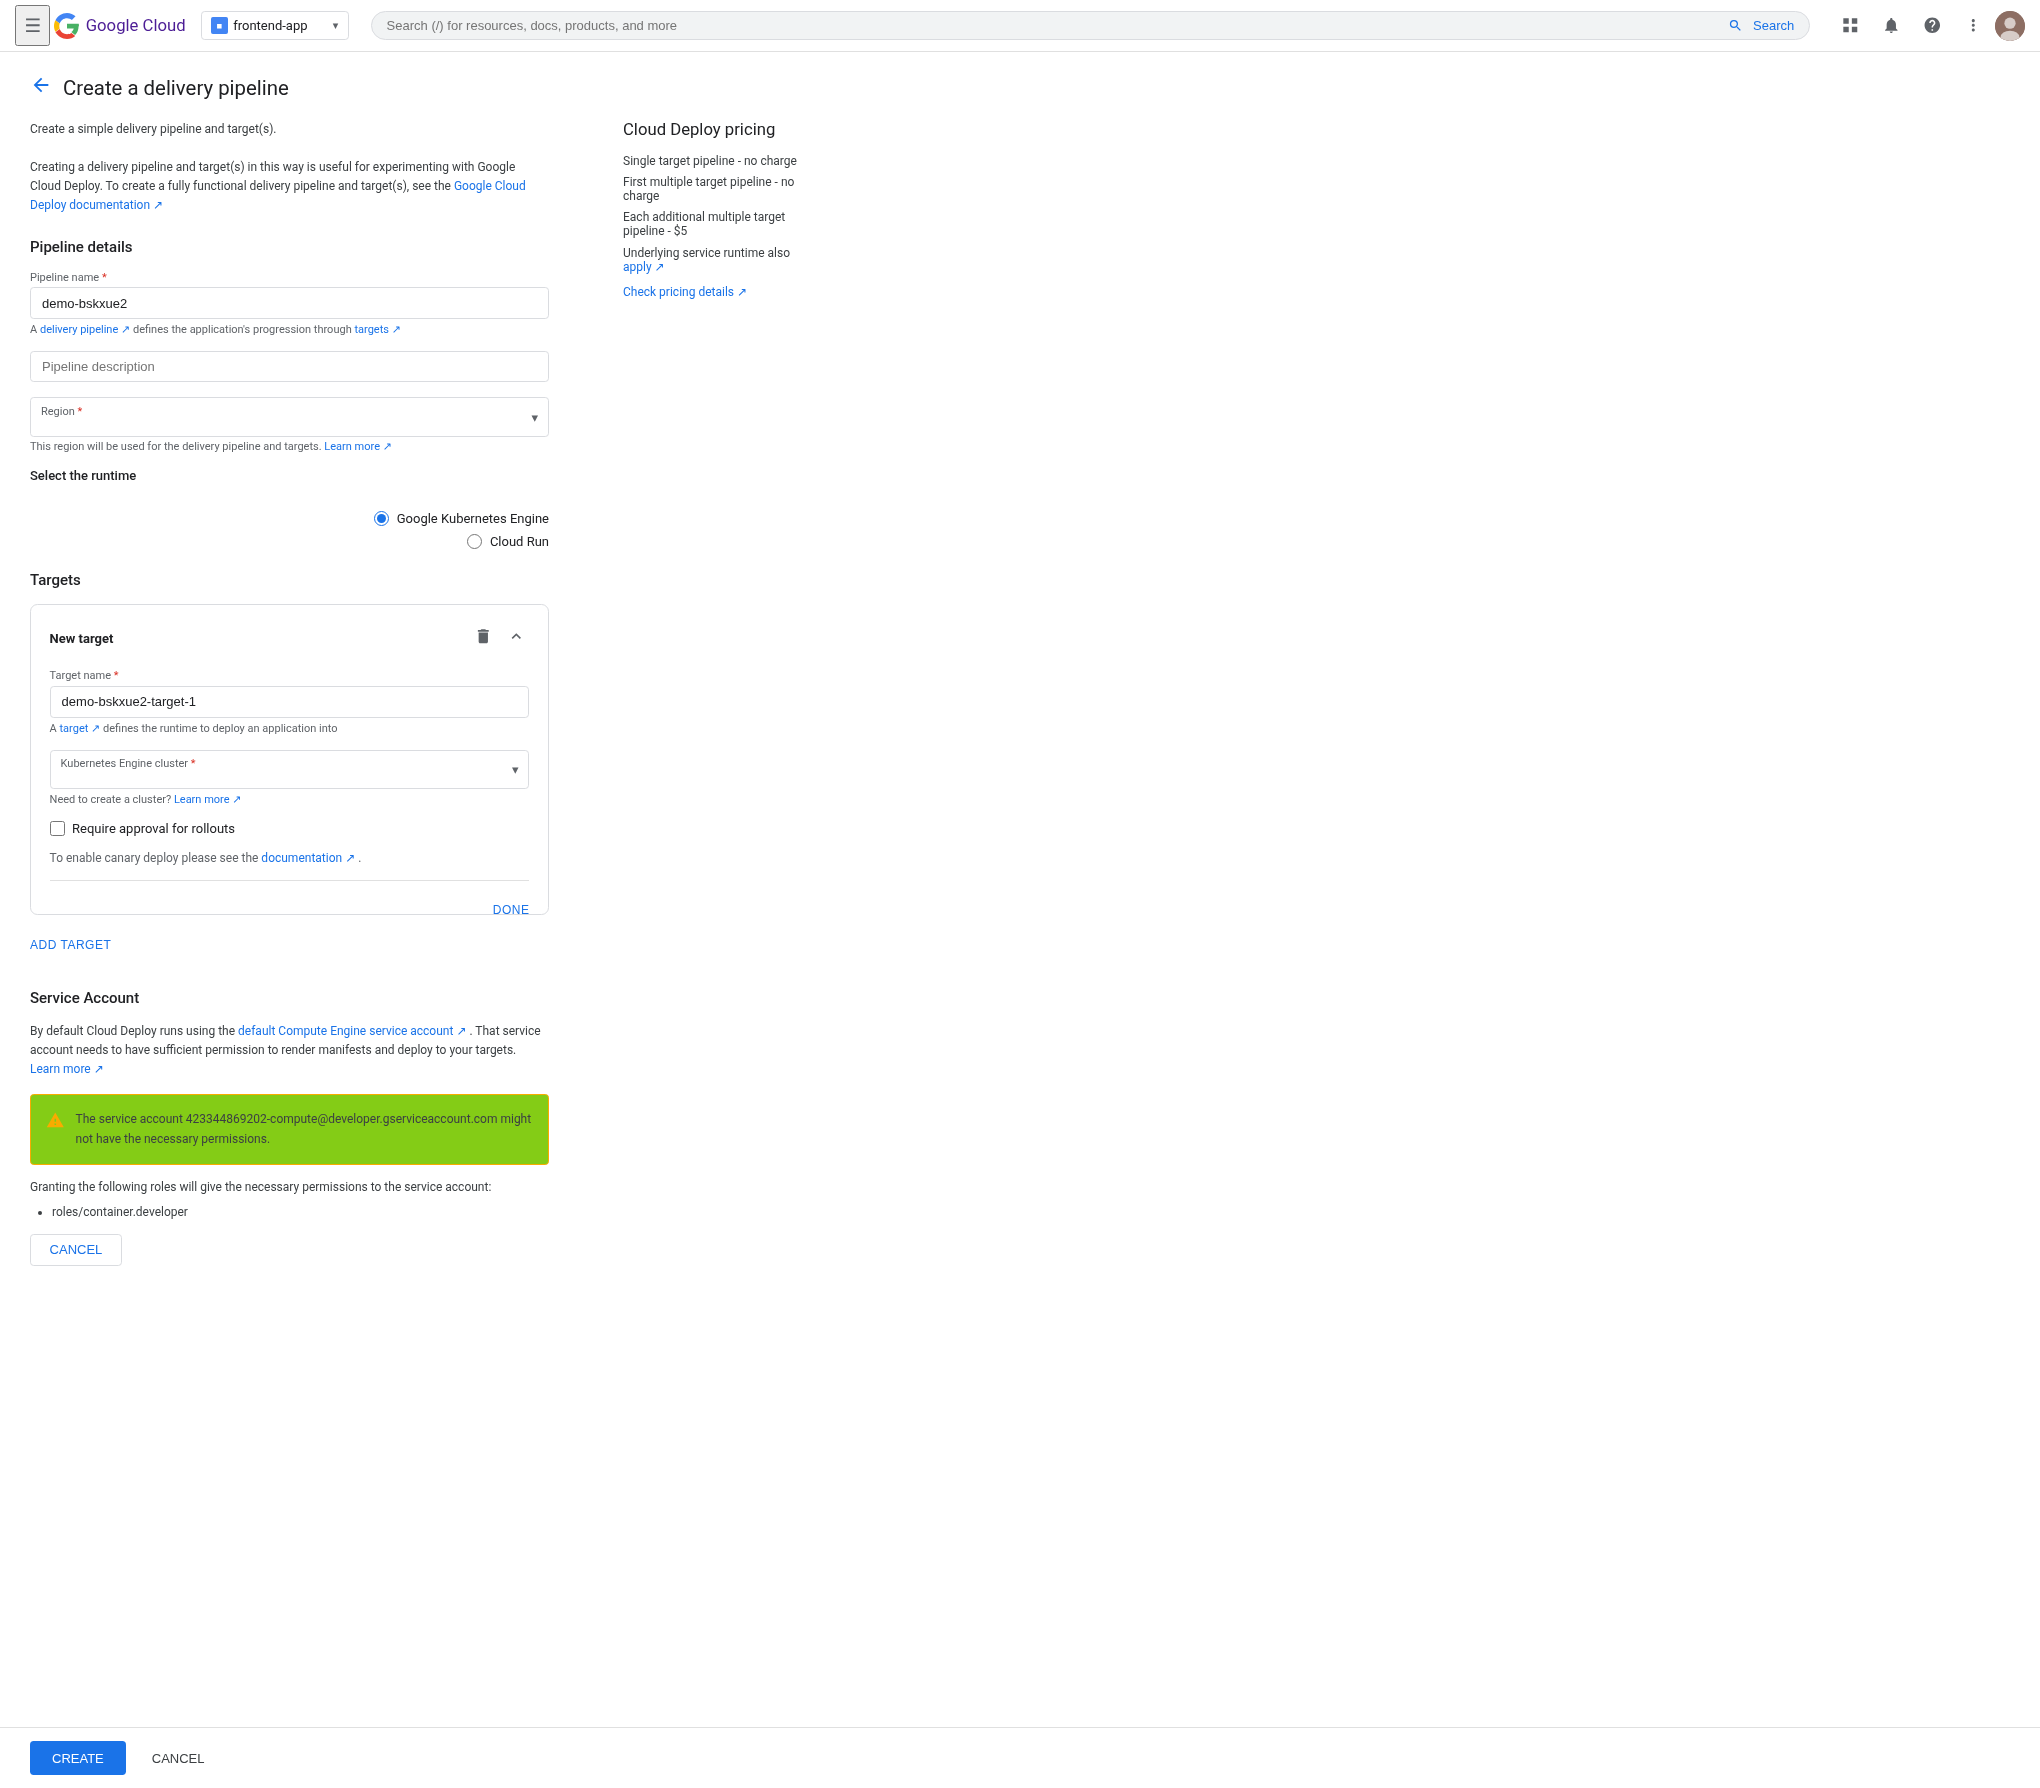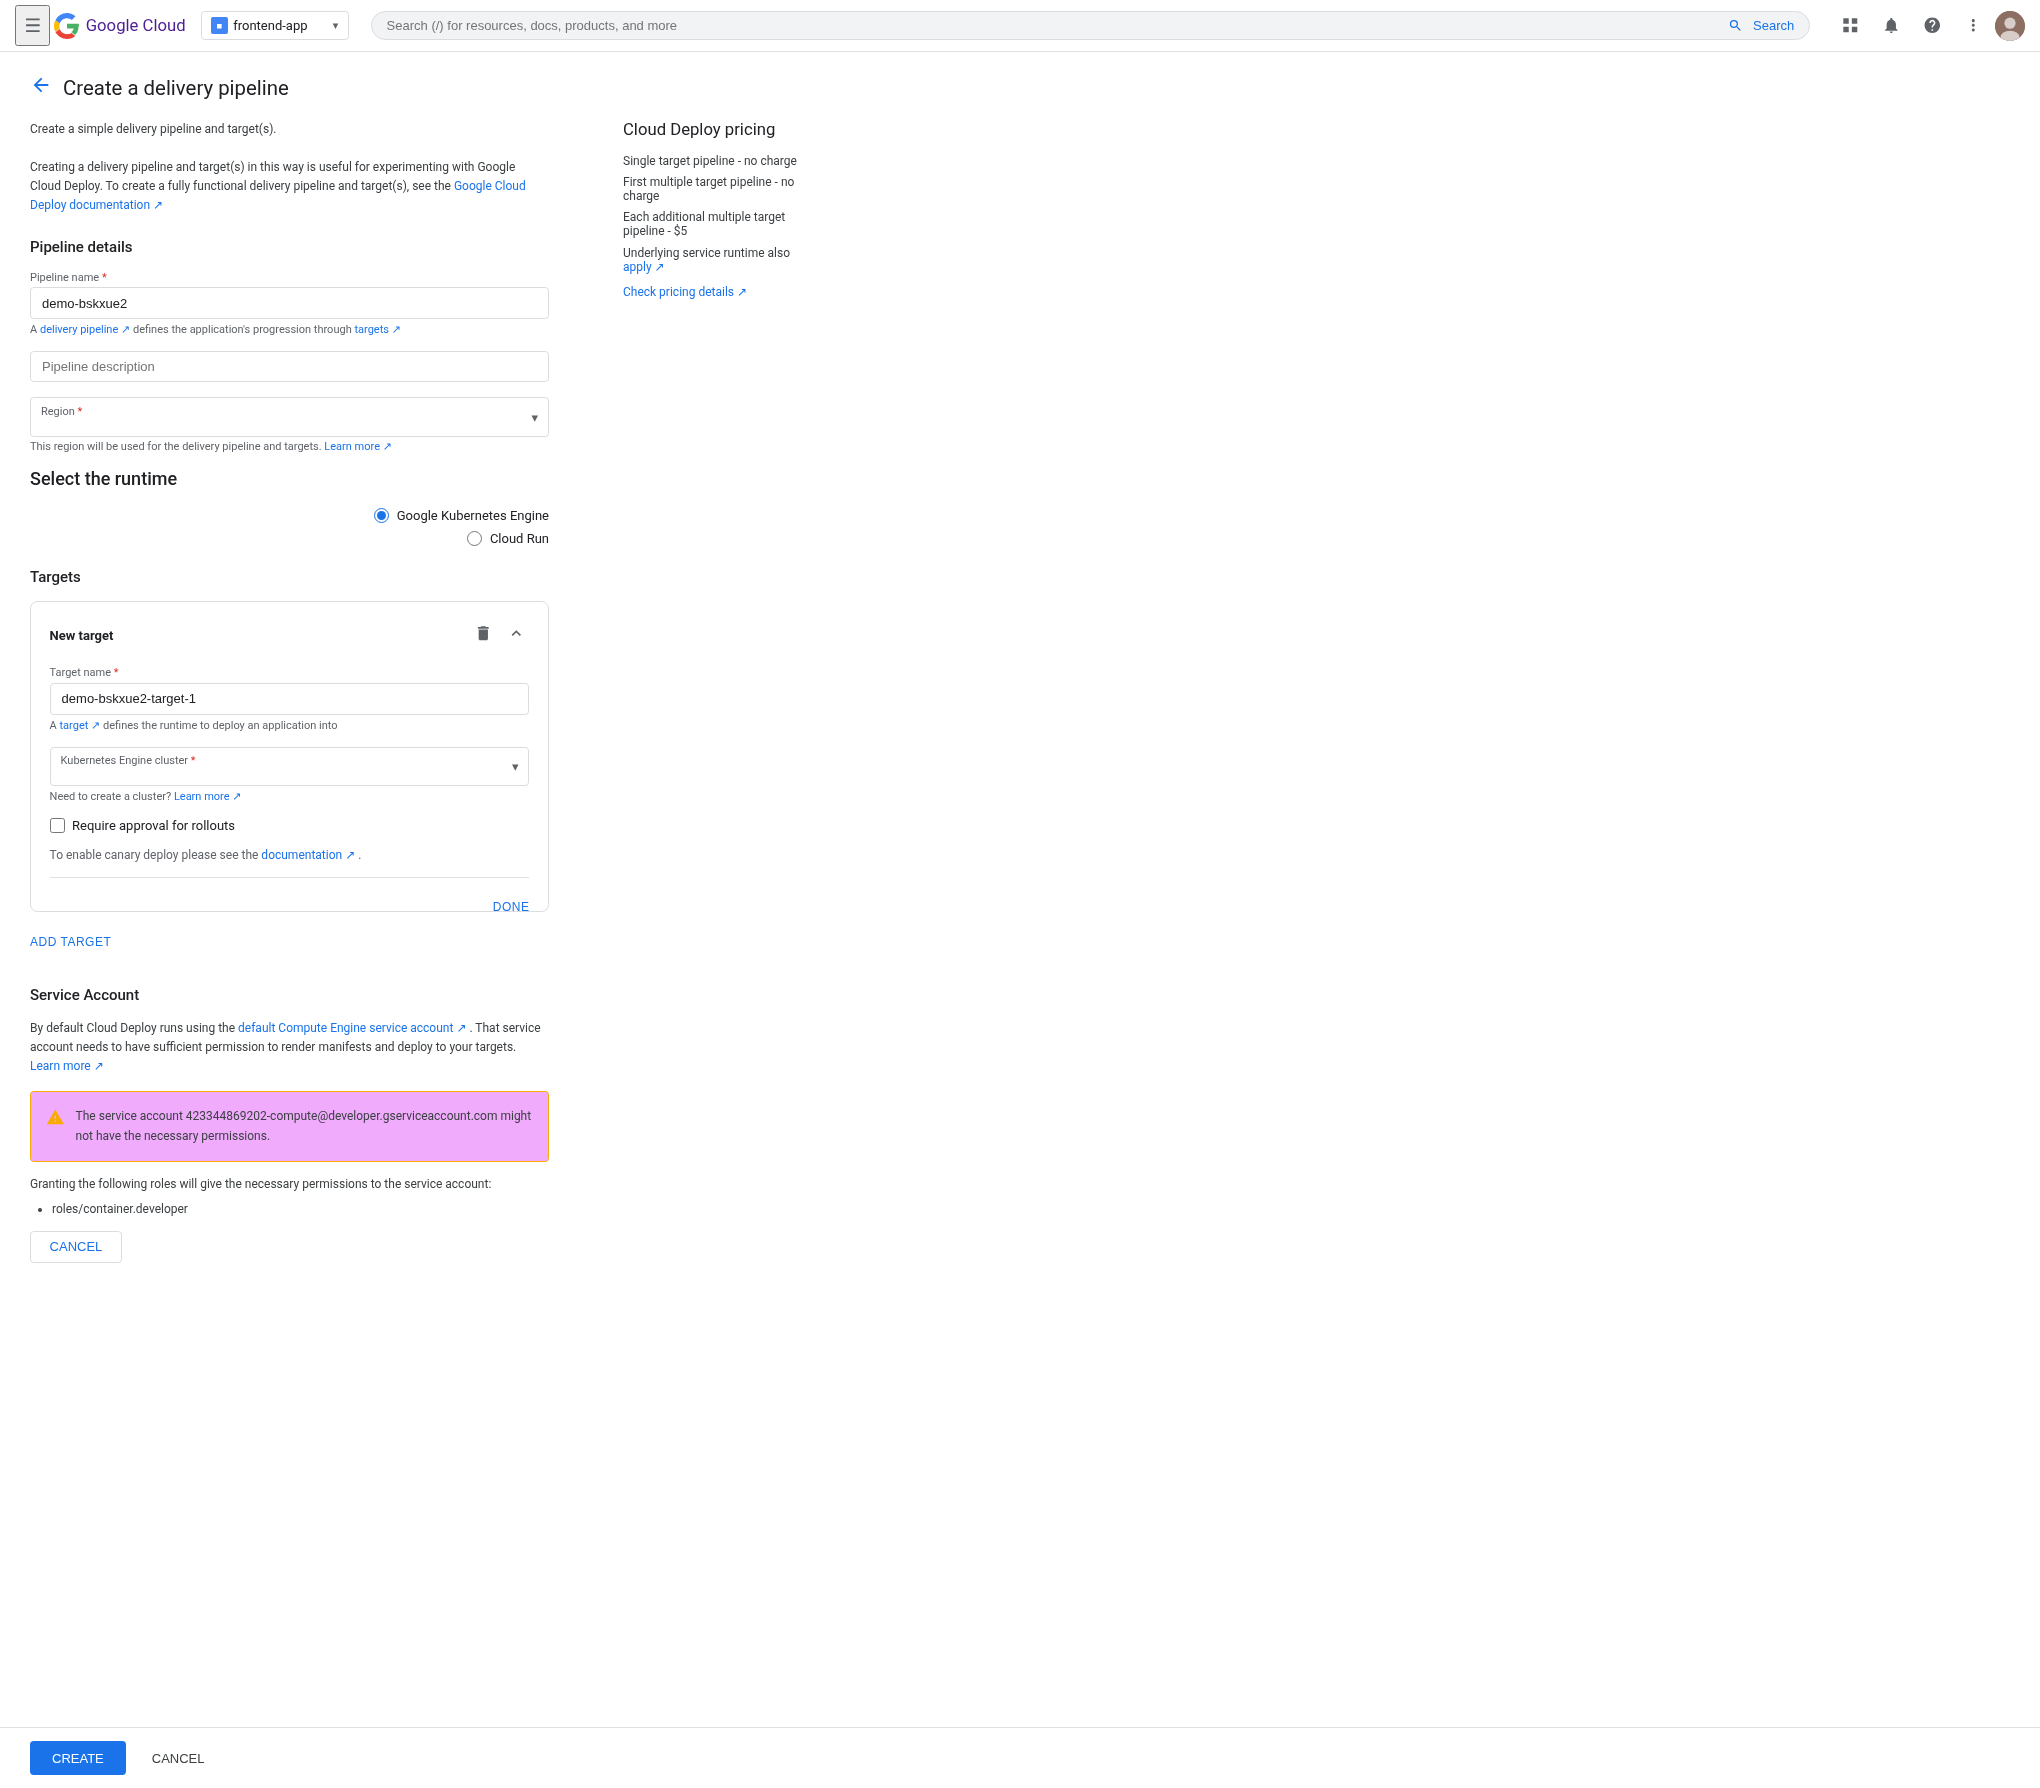--- a/index.html
+++ b/index.html
@@ -72,21 +72,21 @@
     .select-input {
       width: 100%; border: 0.9px solid #dadce0; border-radius: 3.7px; padding: 7.4px 11px;
       font-size: 13px; color: #202124; appearance: none; background: white; outline: none; cursor: pointer;
     }
     .select-arrow {
       position: absolute; right: 11px; top: 50%; transform: translateY(-50%);
       color: #5f6368; pointer-events: none;
     }
 
     
-    .radio-section-title { font-size: 18px; font-weight: 500; margin-bottom: 19px; }
+    .radio-section-title { font-size: 13px; font-weight: 500; margin-bottom: 28px; }
     .radio-option { display: flex; align-items: center; gap: 7.4px; margin-bottom: 7.4px; cursor: pointer; justify-content: flex-end; }
     .radio-option input[type=radio] { accent-color: #1a73e8; width: 15px; height: 15px; }
     .radio-label { font-size: 13px; color: #202124; }
 
     
     .targets-section { margin-top: 22px; }
     .target-card {
       border: 0.9px solid #dadce0; border-radius: 7.4px; padding: 18.6px; margin-bottom: 15px;
     }
     .target-card-header { display: flex; align-items: center; justify-content: space-between; margin-bottom: 15px; }
@@ -105,21 +105,21 @@
       background: none; border: none; color: #1a73e8; font-size: 12px; font-weight: 500;
       cursor: pointer; letter-spacing: 0.5px; text-transform: uppercase; float: right; margin-top: 7.4px;
     }
 
     
     .service-account-section { margin-top: 30px; }
     .sa-desc { font-size: 12px; color: #3c4043; line-height: 1.6; margin-bottom: 15px; }
     .sa-desc a { color: #1a73e8; text-decoration: none; }
 
     .warning-box {
-      background: #f0abfc; border: 0.9px solid #f9ab00; border-radius: 3.7px;
+      background: #84cc16; border: 0.9px solid #f9ab00; border-radius: 3.7px;
       padding: 15px; display: flex; gap: 11px; margin-bottom: 15px;
     }
     .warning-icon { color: #f9ab00; font-size: 16.7px; flex-shrink: 0; margin-top: 0.9px; }
     .warning-text { font-size: 12px; color: #3c4043; line-height: 1.6; }
 
     .roles-text { font-size: 12px; color: #3c4043; margin-bottom: 11px; }
     .roles-list { margin-left: 22px; margin-bottom: 15px; }
     .roles-list li { font-size: 12px; color: #3c4043; margin-bottom: 3.7px; }
 
     

